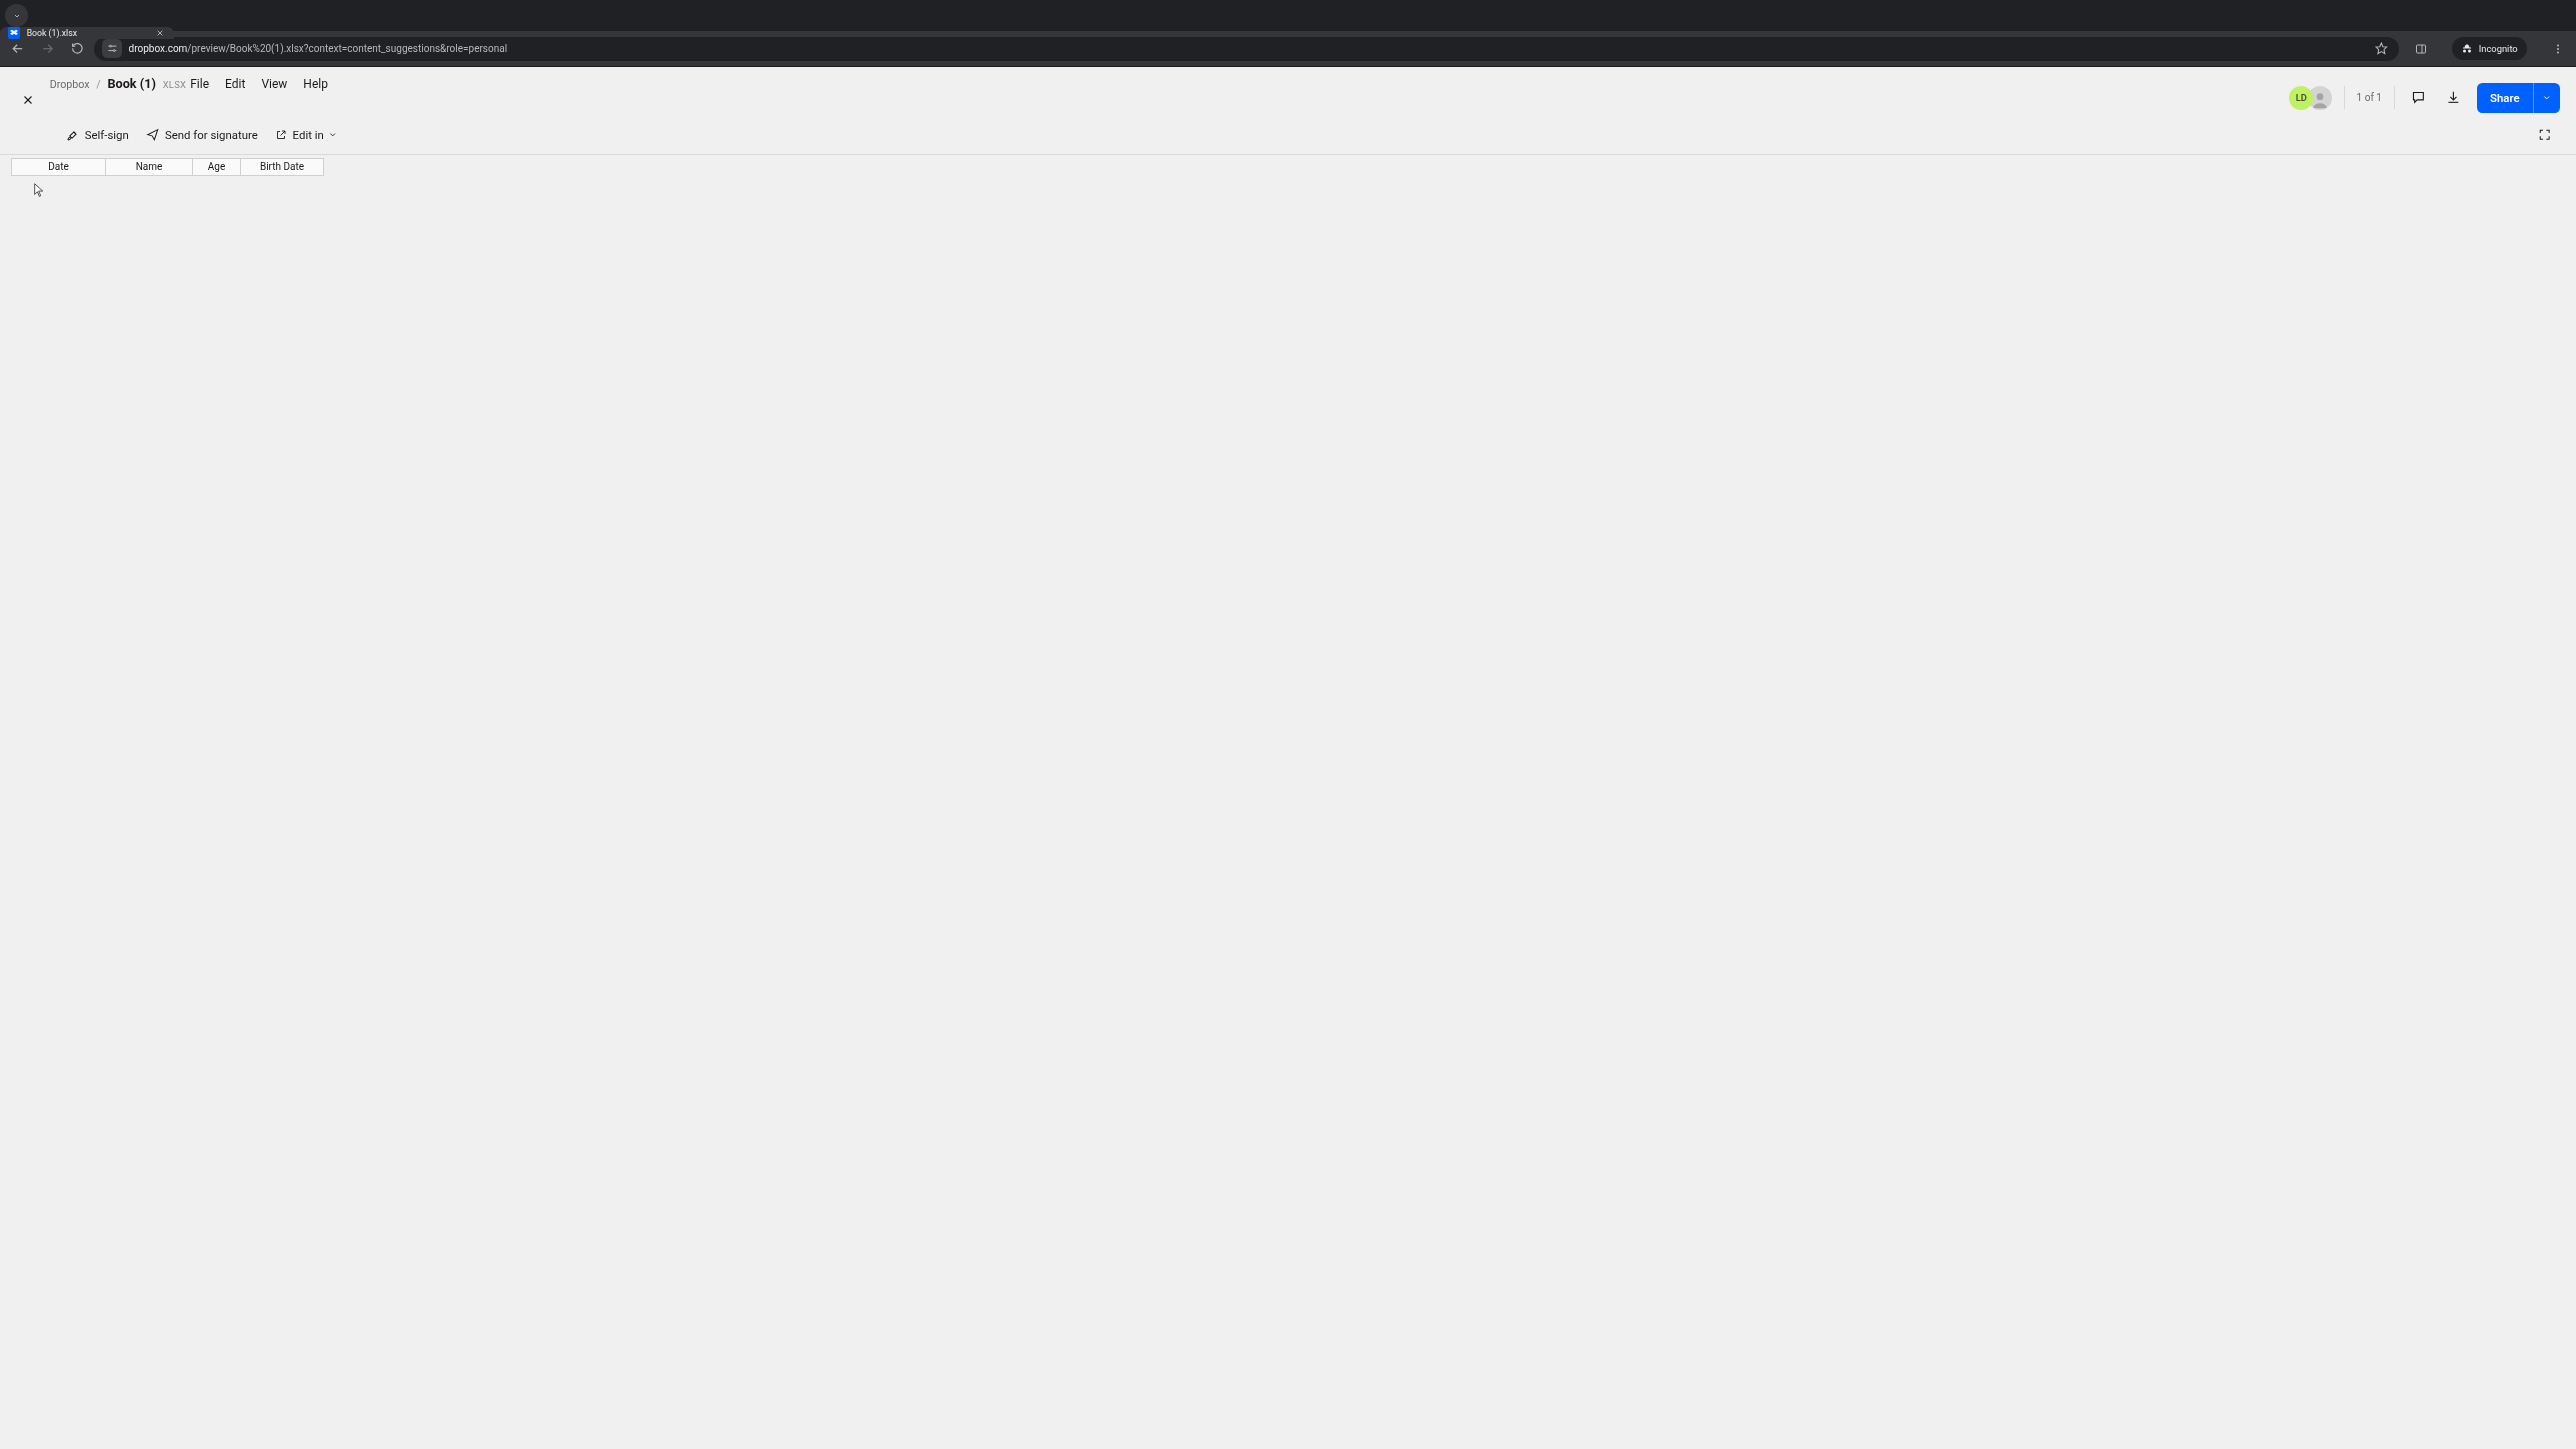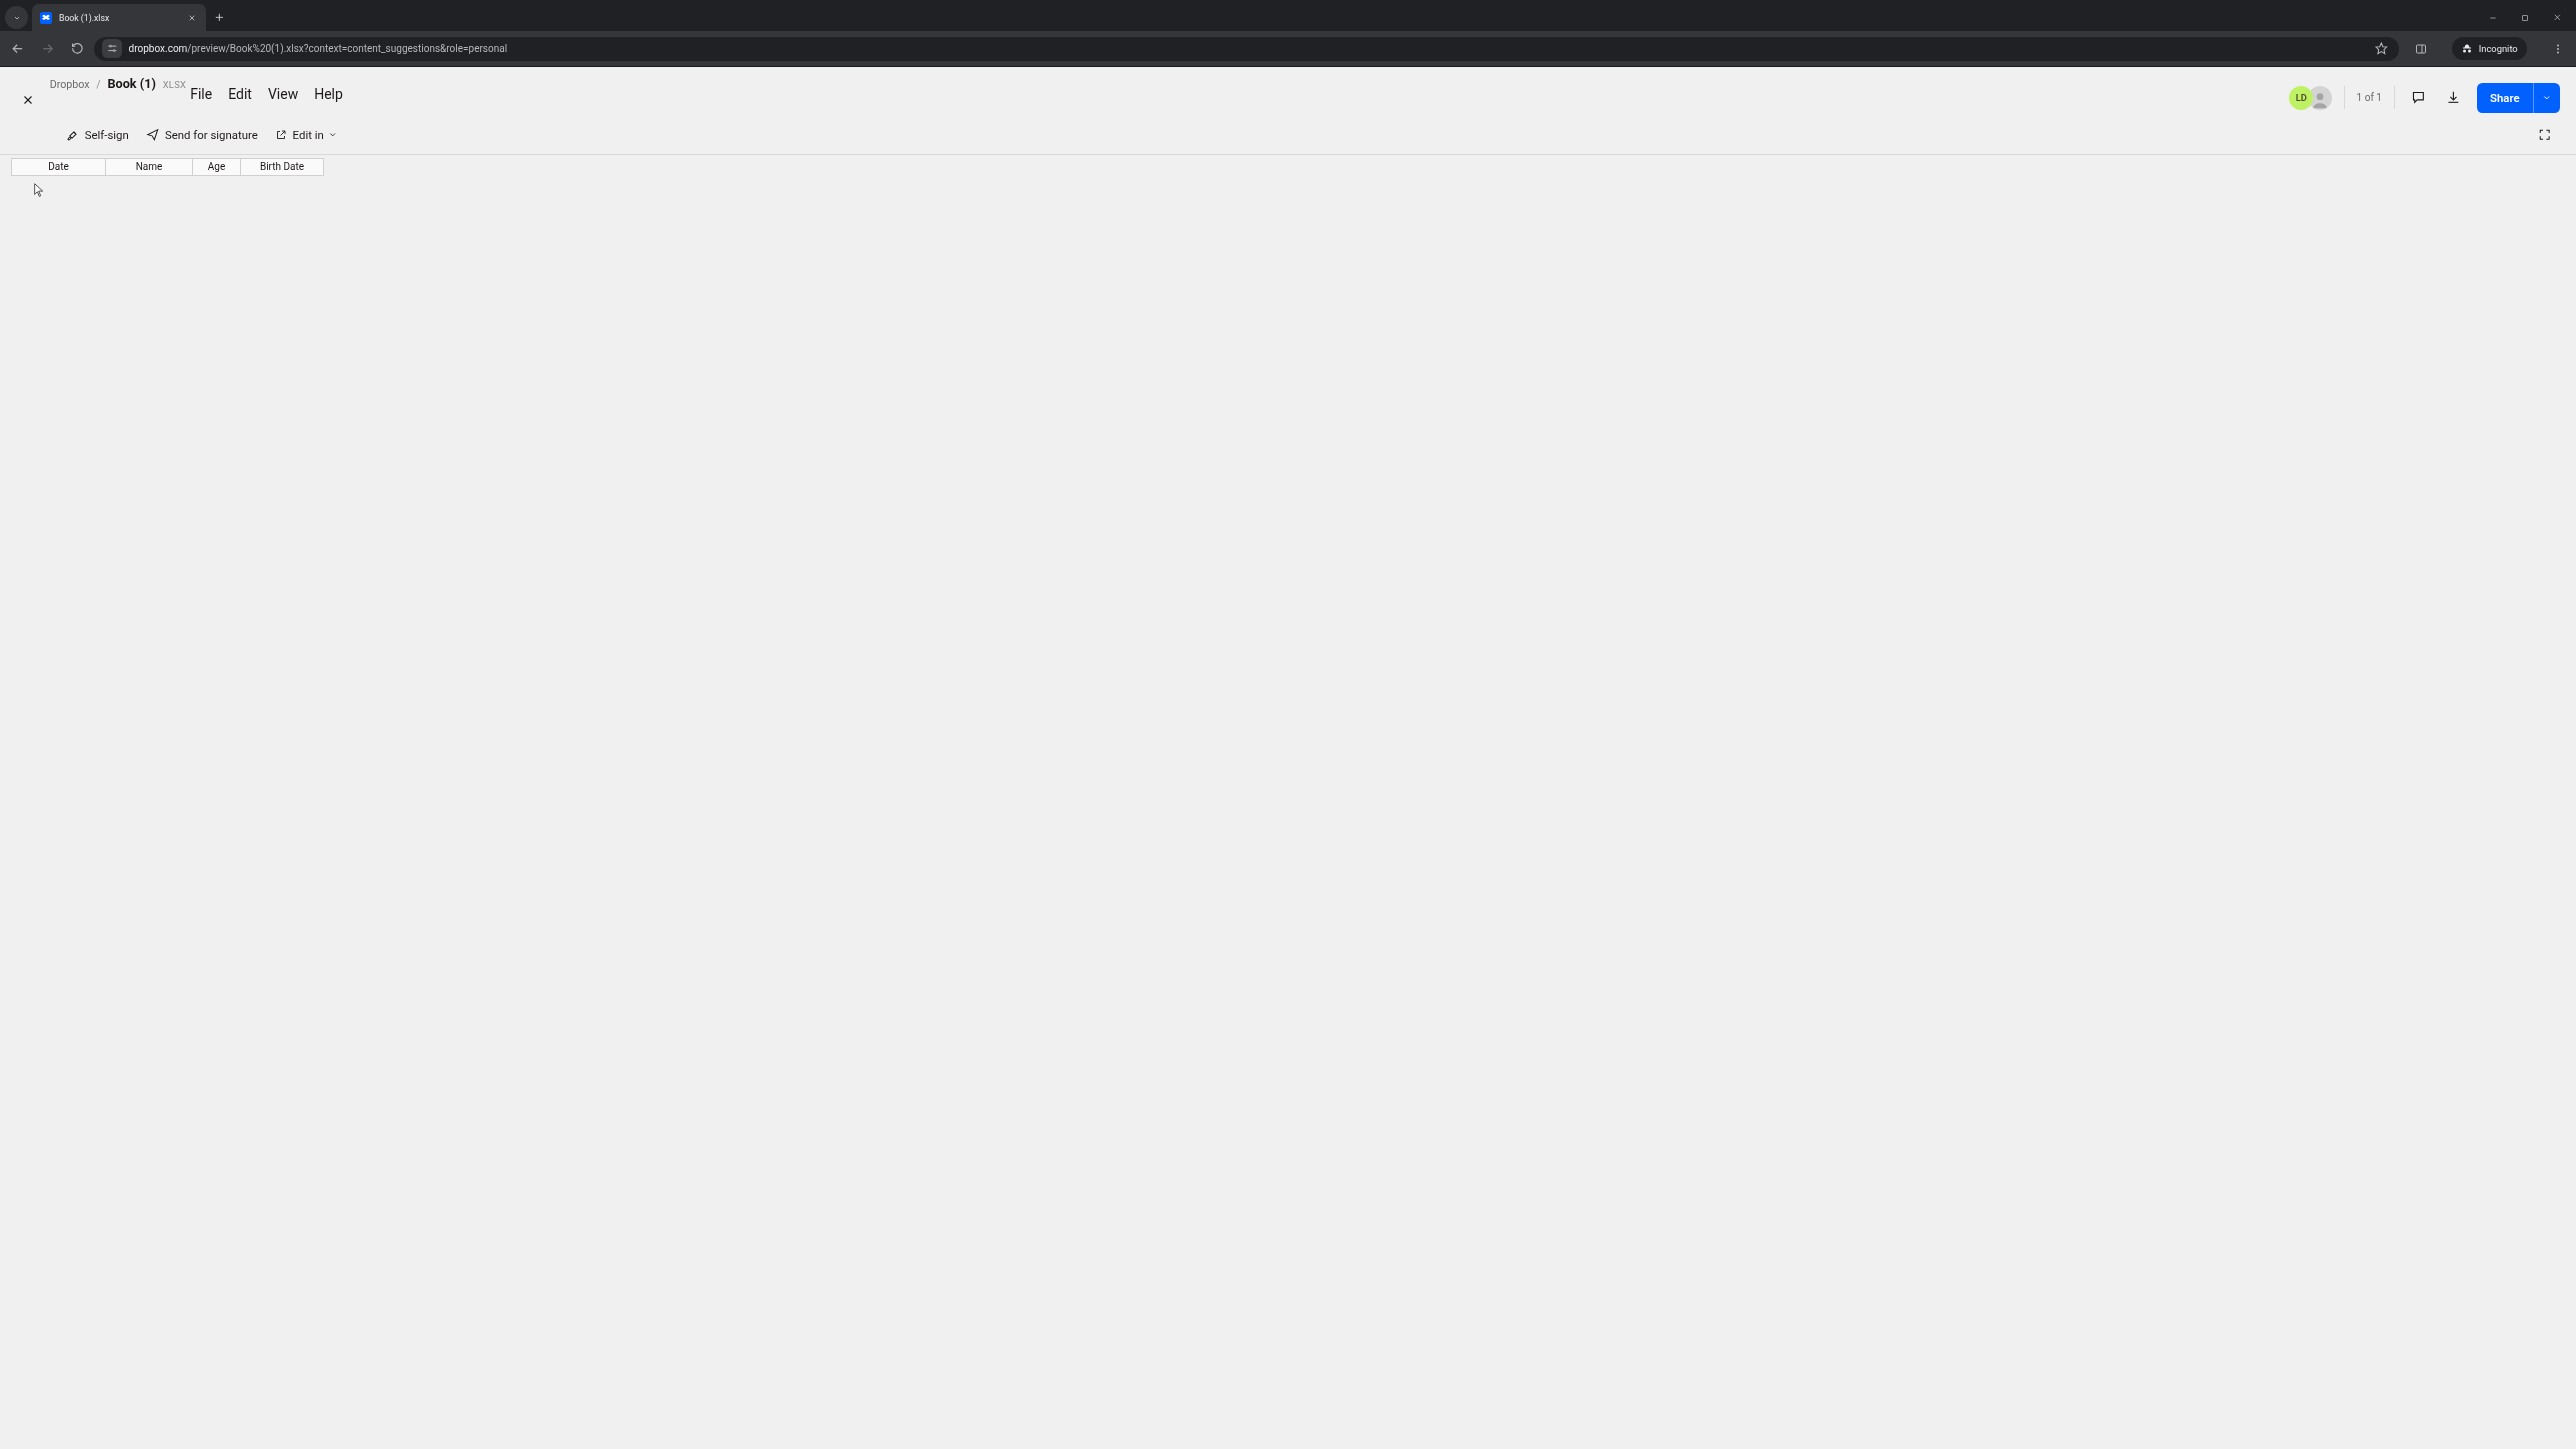--- a/index.html
+++ b/index.html
@@ -6,20 +6,21 @@
   html, body { width: 100%; height: 100%; overflow: hidden; }
   body { background: #2b2b2b; display: flex; flex-direction: column; }
 
   
   .chrome-tabstrip {
     height: 31px;
     background: #202124;
     display: flex;
     align-items: stretch;
     padding-top: 4px;
+    flex-direction: column;
   }
   .tab-search {
     width: 31px; height: 27px;
     display: flex; align-items: center; justify-content: center;
     margin-left: 1.3px;
     color: #c8c8c8;
   }
   .tab-search-btn {
     width: 23px; height: 23px;
     border-radius: 50%;
@@ -94,21 +95,21 @@
     display: flex; align-items: center; justify-content: center;
     cursor: pointer; color: #1e1919; font-size: 13.4px;
     margin-top: 12px;
   }
   .db-left { display: flex; flex-direction: row; gap: 4px; }
   .breadcrumb { display: flex; align-items: baseline; gap: 6.7px; font-size: 10.7px; }
   .bc-root { color: #6a6a6a; cursor: pointer; }
   .bc-sep { color: #9a9a9a; }
   .bc-name { font-weight: 700; font-size: 12.7px; color: #1e1919; }
   .bc-ext { color: #8a8a8a; font-size: 9.4px; letter-spacing: 0.3px; }
-  .db-menu { display: flex; gap: 16px; font-size: 14px; color: #1e1919; margin-top: 10px; }
+  .db-menu { display: flex; gap: 16px; font-size: 12px; color: #1e1919; margin-top: 1px; }
   .db-menu span { cursor: pointer; }
 
   .db-right { margin-left: auto; display: flex; align-items: center; gap: 12px; margin-top: 6.7px; }
   .avatars { display: flex; align-items: center; }
   .avatar-ld {
     width: 24px; height: 24px; border-radius: 50%;
     background: #bef264; color: #4a4a2a;
     display: flex; align-items: center; justify-content: center;
     font-size: 9.4px; font-weight: 600; z-index: 2;
   }

